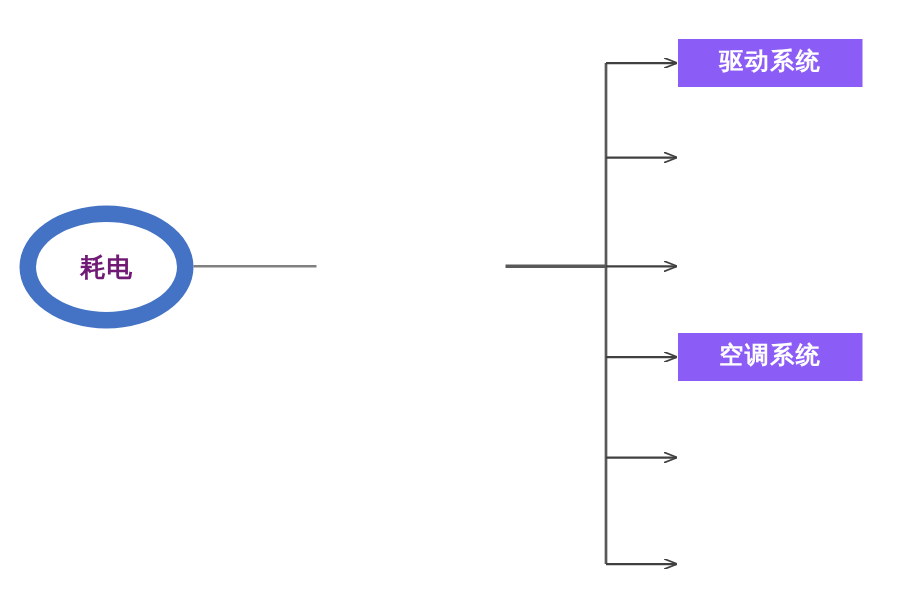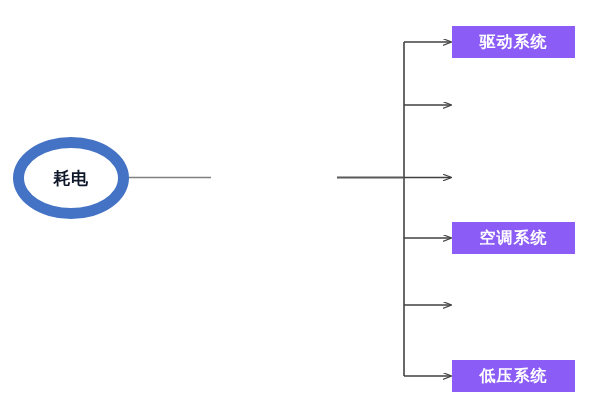--- a/index.html
+++ b/index.html
@@ -35,21 +35,21 @@
   .ring-node {
     position: absolute;
     box-sizing: border-box;
     background: #ffffff;
     display: flex;
     align-items: center;
     justify-content: center;
     text-align: center;
   }
   .ring-node .ring-label {
-    color: #0f172a;
+    color: #701a75;
     font-weight: bold;
     letter-spacing: 0.5px;
     line-height: 1;
   }
 
   #node-source {
     left: 13px;
     top: 137px;
     width: 116px;
     height: 82px;
@@ -129,17 +129,14 @@
     <span class="leaf-label">驱动系统</span>
   </div>
 
 
 
   <div class="leaf-box" style="top:222px">
     <span class="leaf-label">空调系统</span>
   </div>
 
 
-  <div class="leaf-box" style="top:360px">
-    <span class="leaf-label">低压系统</span>
-  </div>
 
 </div>
 
 </body></html>

